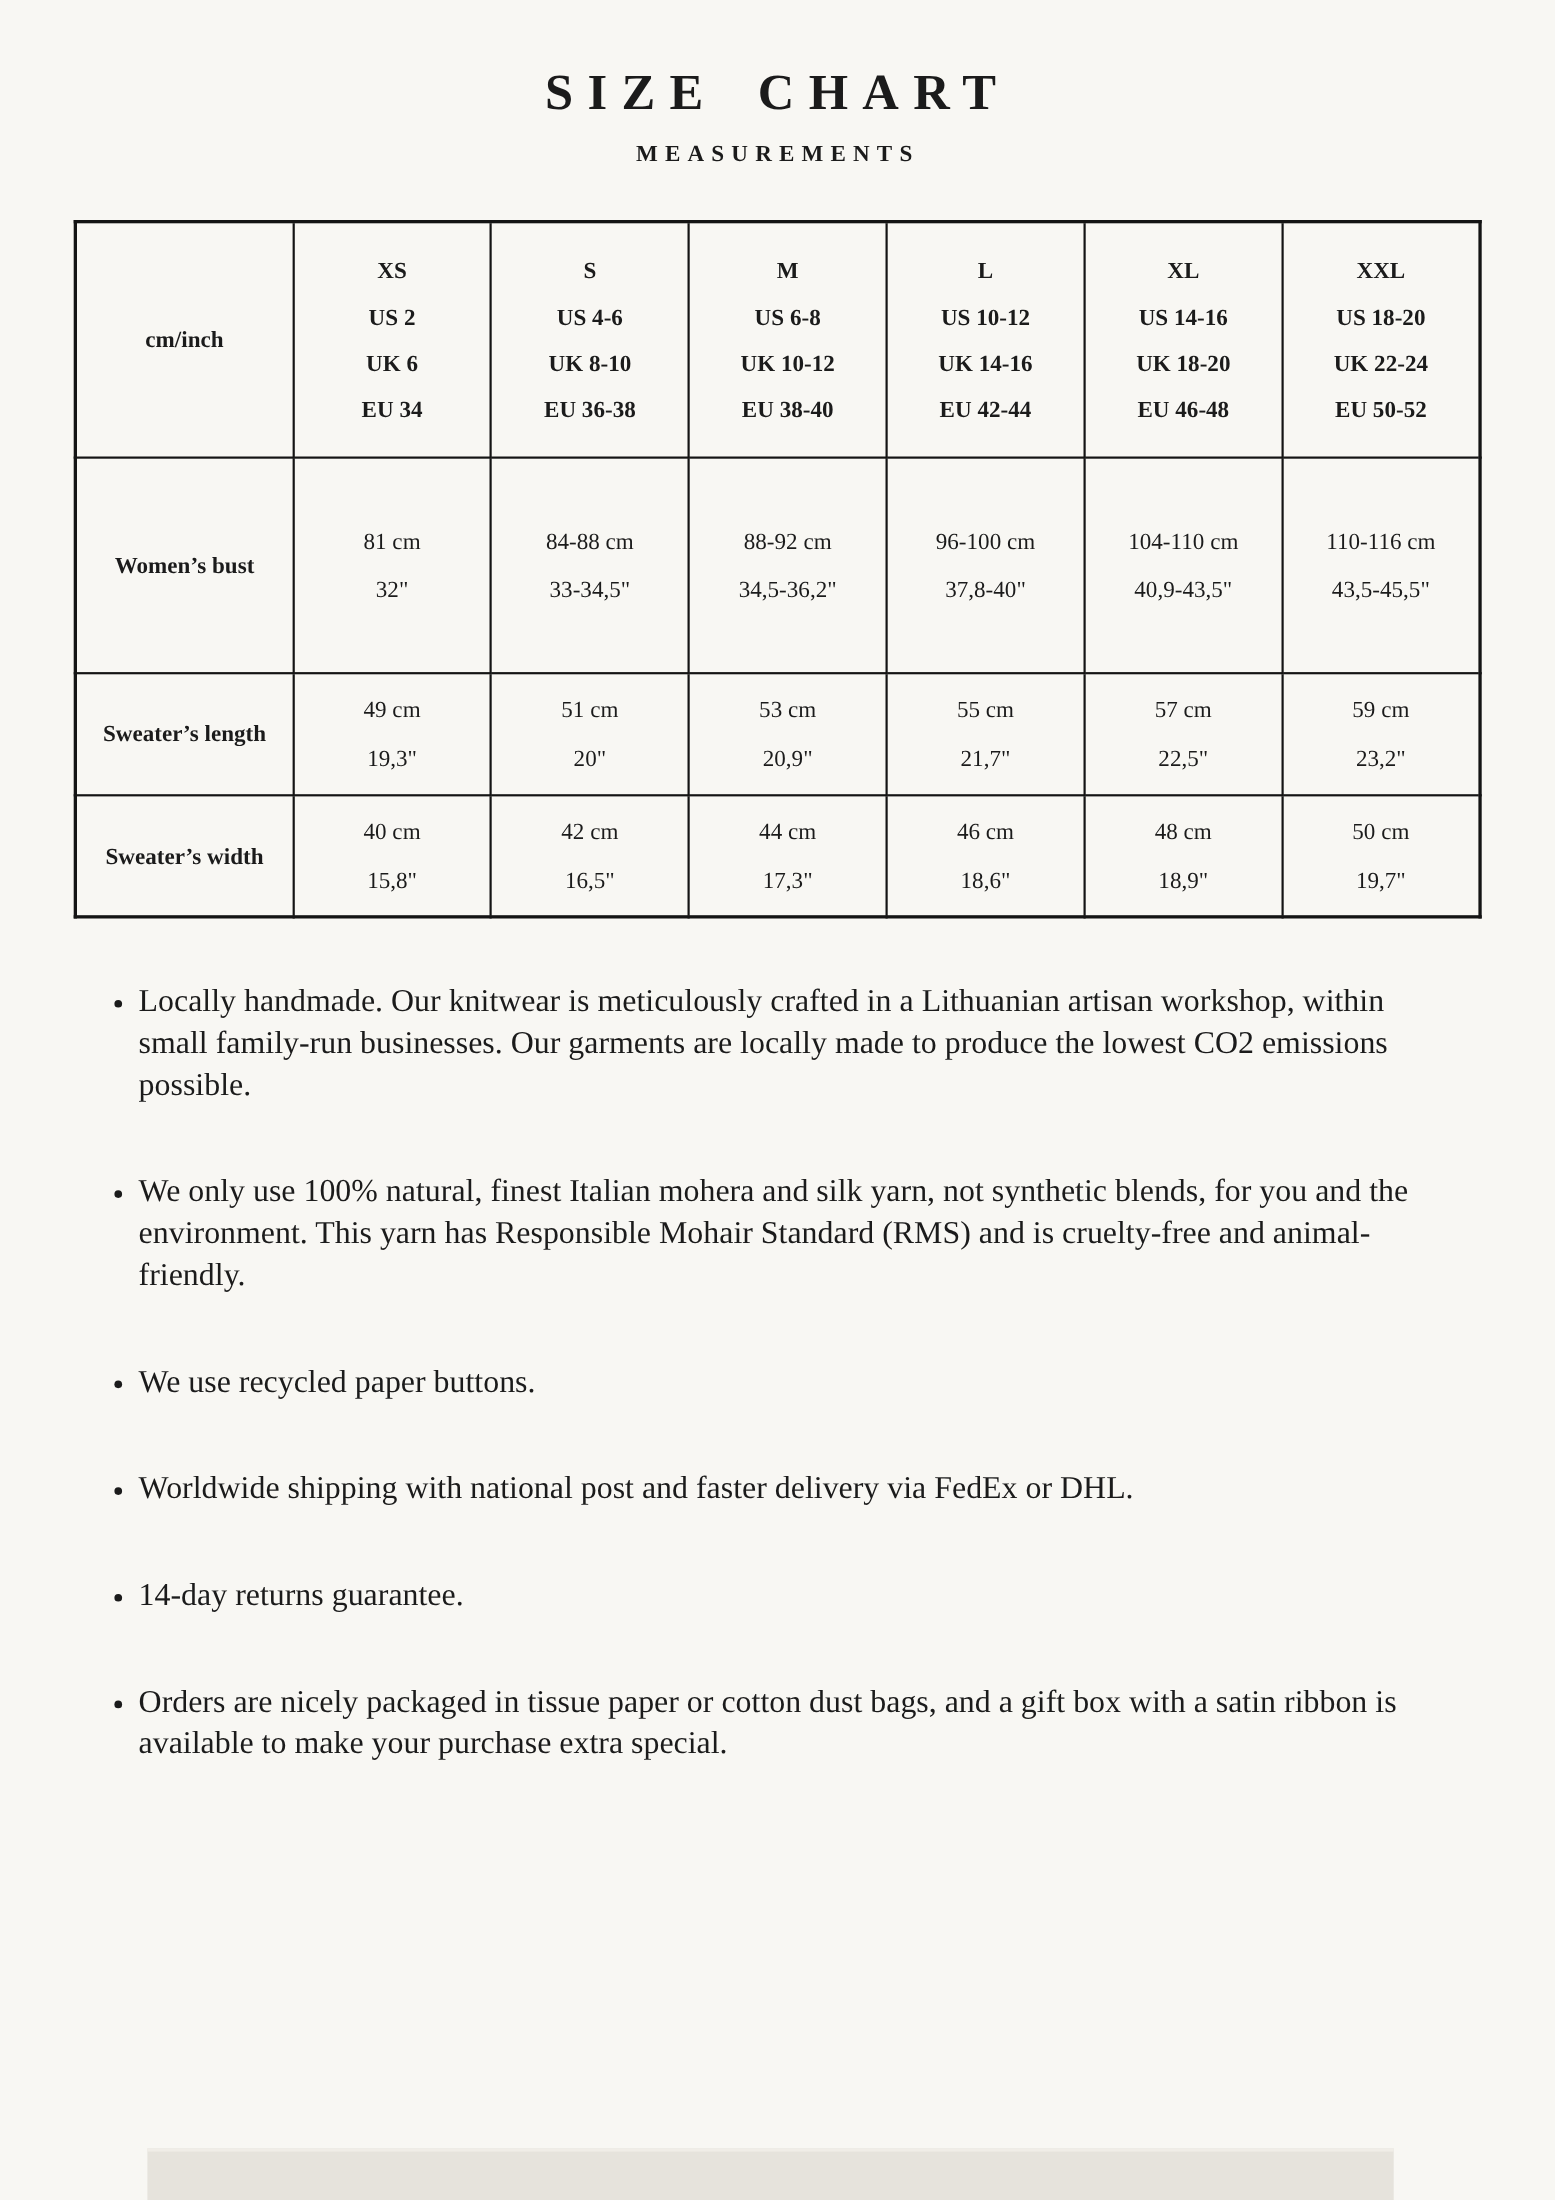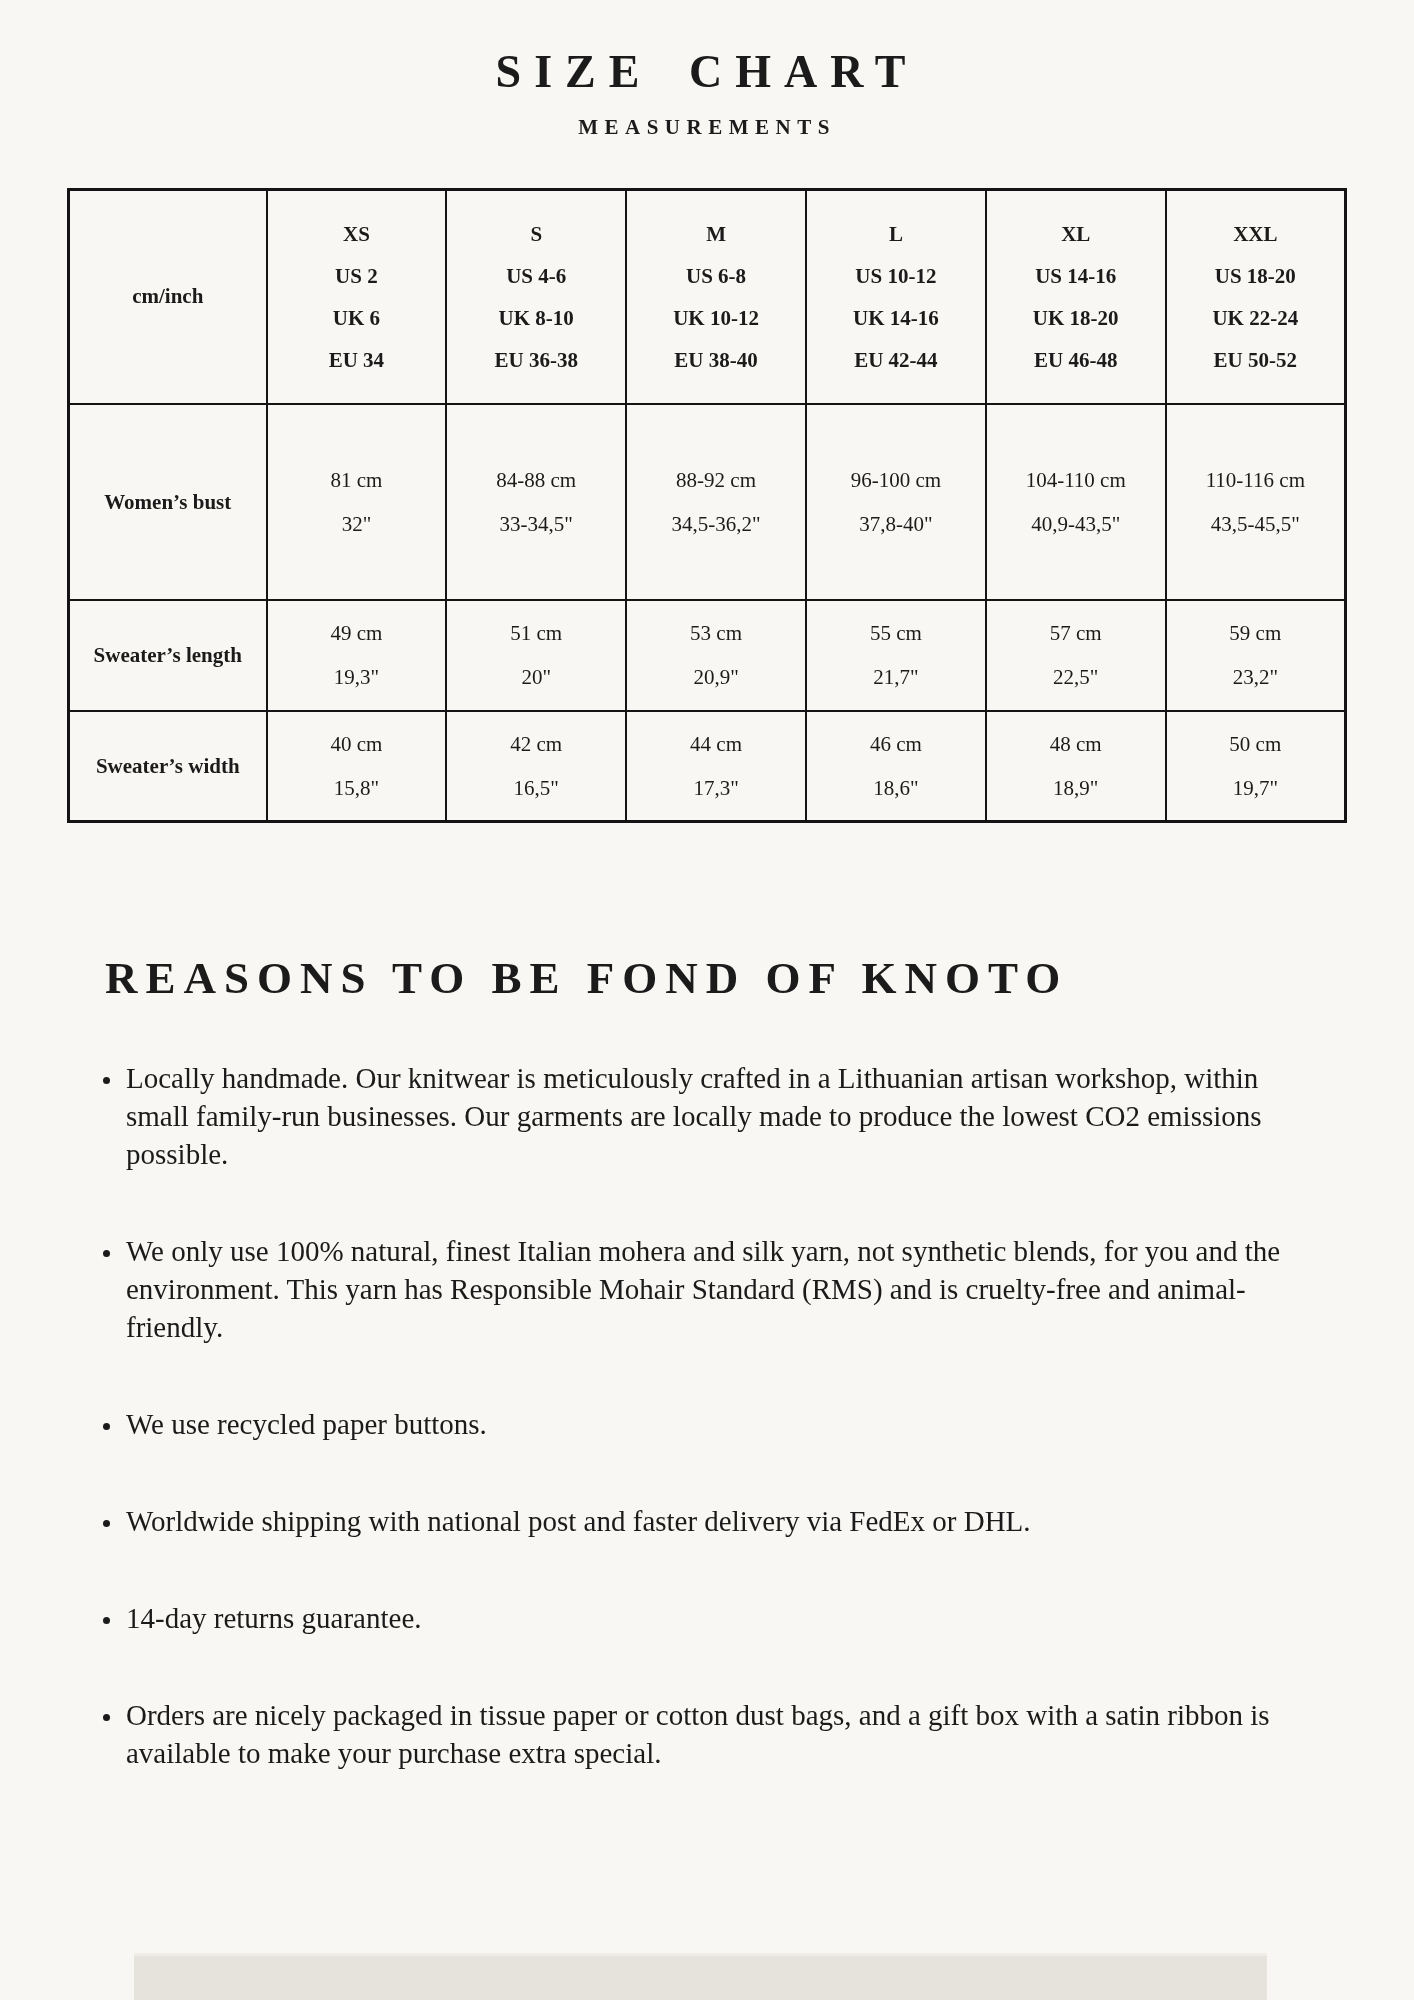--- a/index.html
+++ b/index.html
@@ -18,21 +18,21 @@
   .doc {
     padding: 46px 62px 0 62px;
   }
   .page-title {
     text-align: center;
     font-size: 46px;
     font-weight: 600;
     letter-spacing: 13px;
     word-spacing: 12px;
     line-height: 52px;
-    margin: 0;
+    margin: 12px;
   }
   .page-subtitle {
     text-align: center;
     font-size: 21px;
     font-weight: 700;
     letter-spacing: 6.5px;
     line-height: 26px;
     margin: 16px 0 0 0;
   }
   table.size-table {
@@ -242,21 +242,20 @@
           <div>18,9"</div>
         </td>
         <td class="val-cell">
           <div>50 cm</div>
           <div>19,7"</div>
         </td>
       </tr>
     </tbody>
   </table>
 
-  <h2 class="reasons-heading">REASONS TO BE FOND OF KNOTO</h2>
 
   <ul class="reasons-list">
     <li>Locally handmade. Our knitwear is meticulously crafted in a Lithuanian artisan workshop, within small family-run businesses. Our garments are locally made to produce the lowest CO2 emissions possible.</li>
     <li>We only use 100% natural, finest Italian mohera and silk yarn, not synthetic blends, for you and the environment. This yarn has Responsible Mohair Standard (RMS) and is cruelty-free and animal-friendly.</li>
     <li>We use recycled paper buttons.</li>
     <li>Worldwide shipping with national post and faster delivery via FedEx or DHL.</li>
     <li>14-day returns guarantee.</li>
     <li>Orders are nicely packaged in tissue paper or cotton dust bags, and a gift box with a satin ribbon is available to make your purchase extra special.</li>
   </ul>
 

